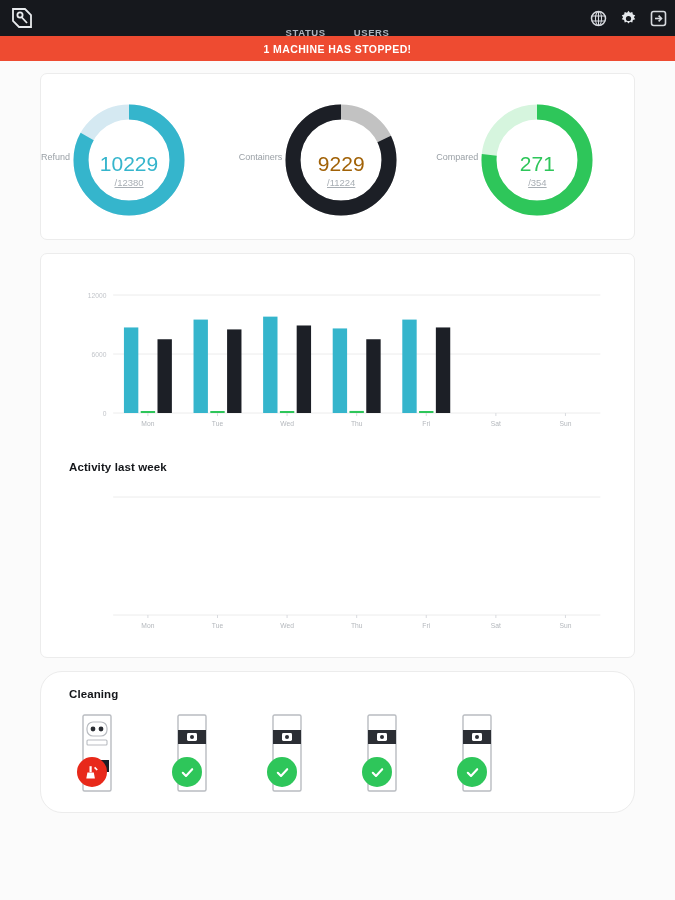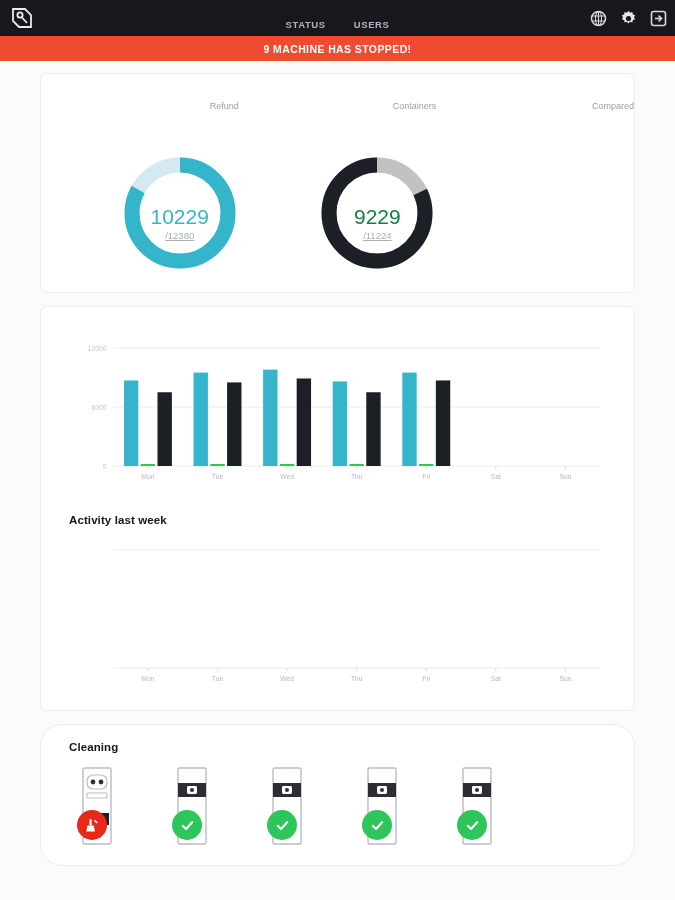--- a/index.html
+++ b/index.html
@@ -20,21 +20,21 @@
     color: #cfd3da;
   }
   .logo-wrap {
     width: 44px; height: 36px;
     display: flex; align-items: center; justify-content: center;
   }
   .logo-wrap svg { display: block; }
 
   .nav-tabs {
     position: absolute;
-    left: 50%; top: 8px;
+    left: 50%; top: 16px;
     transform: translateX(-50%);
     height: 32px;
     display: flex;
     align-items: stretch;
   }
   .nav-tab {
     display: flex; align-items: center; justify-content: center;
     padding: 0 14px;
     font-size: 9.5px;
     letter-spacing: 0.6px;
@@ -90,21 +90,21 @@
 
   
   .donut-card { padding: 17px 0 20px 0; }
   .donut-card .hd { padding: 0 30px; }
   .donut-row {
     display: flex;
     margin-top: 10px;
   }
   .donut-col {
     flex: 1;
-    display: flex; flex-direction: column; align-items: flex-end; gap: 36px;
+    display: flex; flex-direction: row; align-items: center;
   }
   .donut-label {
     font-size: 9px;
     color: #9aa0a6;
     margin-bottom: 7px;
   }
   .donut {
     position: relative;
     width: 118px; height: 118px;
   }
@@ -192,21 +192,21 @@
       <svg width="17" height="17" viewBox="0 0 17 17">
         <rect x="1.5" y="1.5" width="14" height="14" rx="2.2" fill="none" stroke="#d7dadf" stroke-width="1.6"></rect>
         <path d="M5 8.5 H11" stroke="#d7dadf" stroke-width="1.6"></path>
         <path d="M8.6 5.6 L11.5 8.5 L8.6 11.4" fill="none" stroke="#d7dadf" stroke-width="1.6"></path>
       </svg>
     </span>
   </div>
 </div>
 
 <div class="alert">
-  <span>9 MACHINE HAS STOPPED!</span>
+  <span>1 MACHINE HAS STOPPED!</span>
 </div>
 
 <div class="page">
 
   <div class="card donut-card">
     <div class="donut-row">
 
       <div class="donut-col">
         <div class="donut-label">Refund</div>
         <div class="donut">
@@ -222,28 +222,38 @@
       </div>
 
       <div class="donut-col">
         <div class="donut-label">Containers</div>
         <div class="donut">
           <svg width="118" height="118" viewBox="0 0 118 118">
             <circle cx="59" cy="59" r="48" fill="none" stroke="#c2c2c2" stroke-width="15"></circle>
             <circle cx="59" cy="59" r="48" fill="none" stroke="#1c1f26" stroke-width="15" stroke-dasharray="248 53.6" stroke-dashoffset="-53.6" stroke-linecap="butt"></circle>
           </svg>
           <div class="donut-center">
-            <div class="donut-value" style="color:#15803d">9229</div>
+            <div class="donut-value" style="color:#a16207">9229</div>
             <div class="donut-total">/11224</div>
           </div>
         </div>
       </div>
 
       <div class="donut-col">
         <div class="donut-label">Compared</div>
+        <div class="donut">
+          <svg width="118" height="118" viewBox="0 0 118 118">
+            <circle cx="59" cy="59" r="48" fill="none" stroke="#d6f5de" stroke-width="15"></circle>
+            <circle cx="59" cy="59" r="48" fill="none" stroke="#2ec65a" stroke-width="15" stroke-dasharray="231 70.6" stroke-linecap="butt"></circle>
+          </svg>
+          <div class="donut-center">
+            <div class="donut-value" style="color:#2ec65a">271</div>
+            <div class="donut-total">/354</div>
+          </div>
+        </div>
       </div>
 
     </div>
   </div>
 
   <div class="card chart-card">
     <div class="chart-wrap">
       <svg id="chart-this-week" viewBox="0 0 560 150" preserveAspectRatio="none" height="150">
           <line x1="46" y1="124" x2="554" y2="124" stroke="#ececec" stroke-width="1"></line>
           <text x="39" y="127" text-anchor="end" fill="#c2c5ca" font-size="7" font-family="&quot;Liberation Sans&quot;, sans-serif">0</text>

